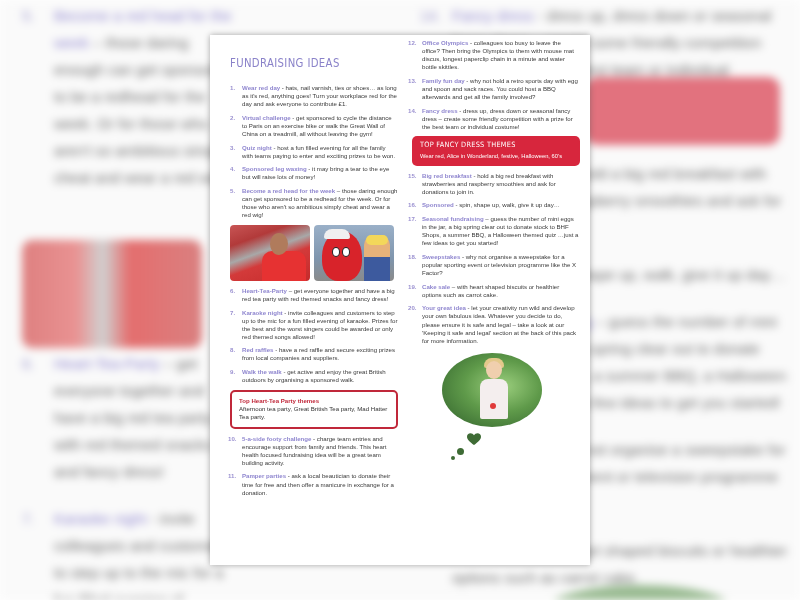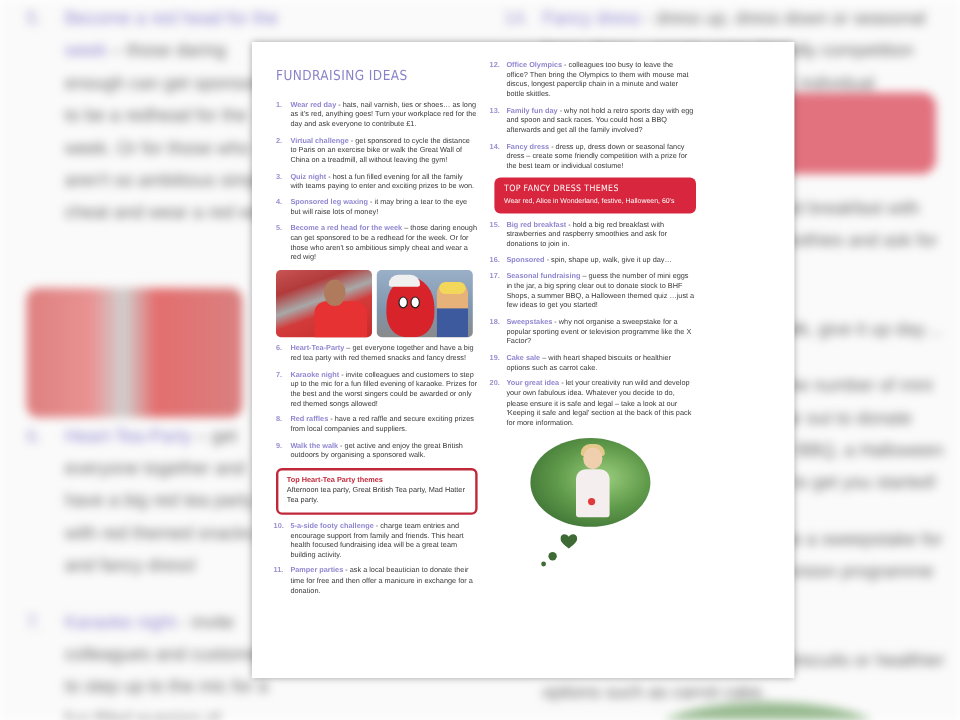--- a/index.html
+++ b/index.html
@@ -14,33 +14,33 @@
   .bg-col .bg-head { color: #8f86cf; }
   .bg-left { left: 10px; top: 2px; width: 230px; }
   .bg-right { left: 408px; top: 2px; width: 380px; }
   .bg-photo { position: absolute; left: 22px; top: 240px; width: 180px; height: 108px; border-radius: 10px;
     background: linear-gradient(90deg, #d96a6a 0%, #e68080 30%, #c9c9c9 45%, #e05555 60%, #d46b6b 100%); opacity: .85; }
   .bg-redbox { position: absolute; left: 585px; top: 77px; width: 195px; height: 68px; border-radius: 12px; background: #e2727e; }
   .bg-green { position: absolute; left: 540px; top: 585px; width: 200px; height: 60px; border-radius: 50%; background: #6e9e62; opacity: .7; }
 
   
   .page {
-    position: absolute; left: 210px; top: 35px; width: 452px; height: 530px;
+    position: absolute; left: 210px; top: 35px; width: 380px; height: 530px;
     background: #fff; box-shadow: 0 0 6px rgba(0,0,0,.35);
     padding: 24px 10px 0 20px;
     font-size: 6.1px; line-height: 8.1px; color: #3a3a3a;
   }
   .page-title {
     font-family: "DejaVu Sans", sans-serif; font-size: 11.5px; letter-spacing: .4px;
     color: #8a82c9; text-transform: uppercase; font-weight: normal; height: 22px;
     transform: scaleX(.88); transform-origin: left;
   }
   .cols { display: flex; gap: 12px; position: absolute; top: 49px; left: 20px; right: 10px; }
   .col { width: 168px; }
-  .col.right { width: 170px; margin-top: -49px; padding-top: 16px; }
+  .col.right { width: 170px; margin-top: -49px; padding-top: 4px; }
   .item { position: relative; padding-left: 12px; margin-bottom: 5.5px; }
   .item .num { position: absolute; left: 0; top: 0; color: #9a90d0; font-weight: bold; }
   .item .head { color: #8f86cf; font-weight: bold; }
   .item.wide .num { left: -2px; }
 
   .photo-row { display: flex; gap: 4px; margin: 3px 0 6px 0; }
   .photo { height: 56px; border-radius: 4px; overflow: hidden; position: relative; }
   .photo.runner { width: 80px; background: linear-gradient(160deg, #c85555 0%, #b23a3a 25%, #a8a8a8 45%, #d33a3a 60%, #c42b2b 100%); }
   .photo.runner .face { position: absolute; left: 40px; top: 8px; width: 18px; height: 22px; border-radius: 50%; background: #b07b5c; }
   .photo.runner .shirt { position: absolute; left: 32px; top: 26px; width: 44px; height: 32px; border-radius: 10px 10px 0 0; background: #e63232; }

